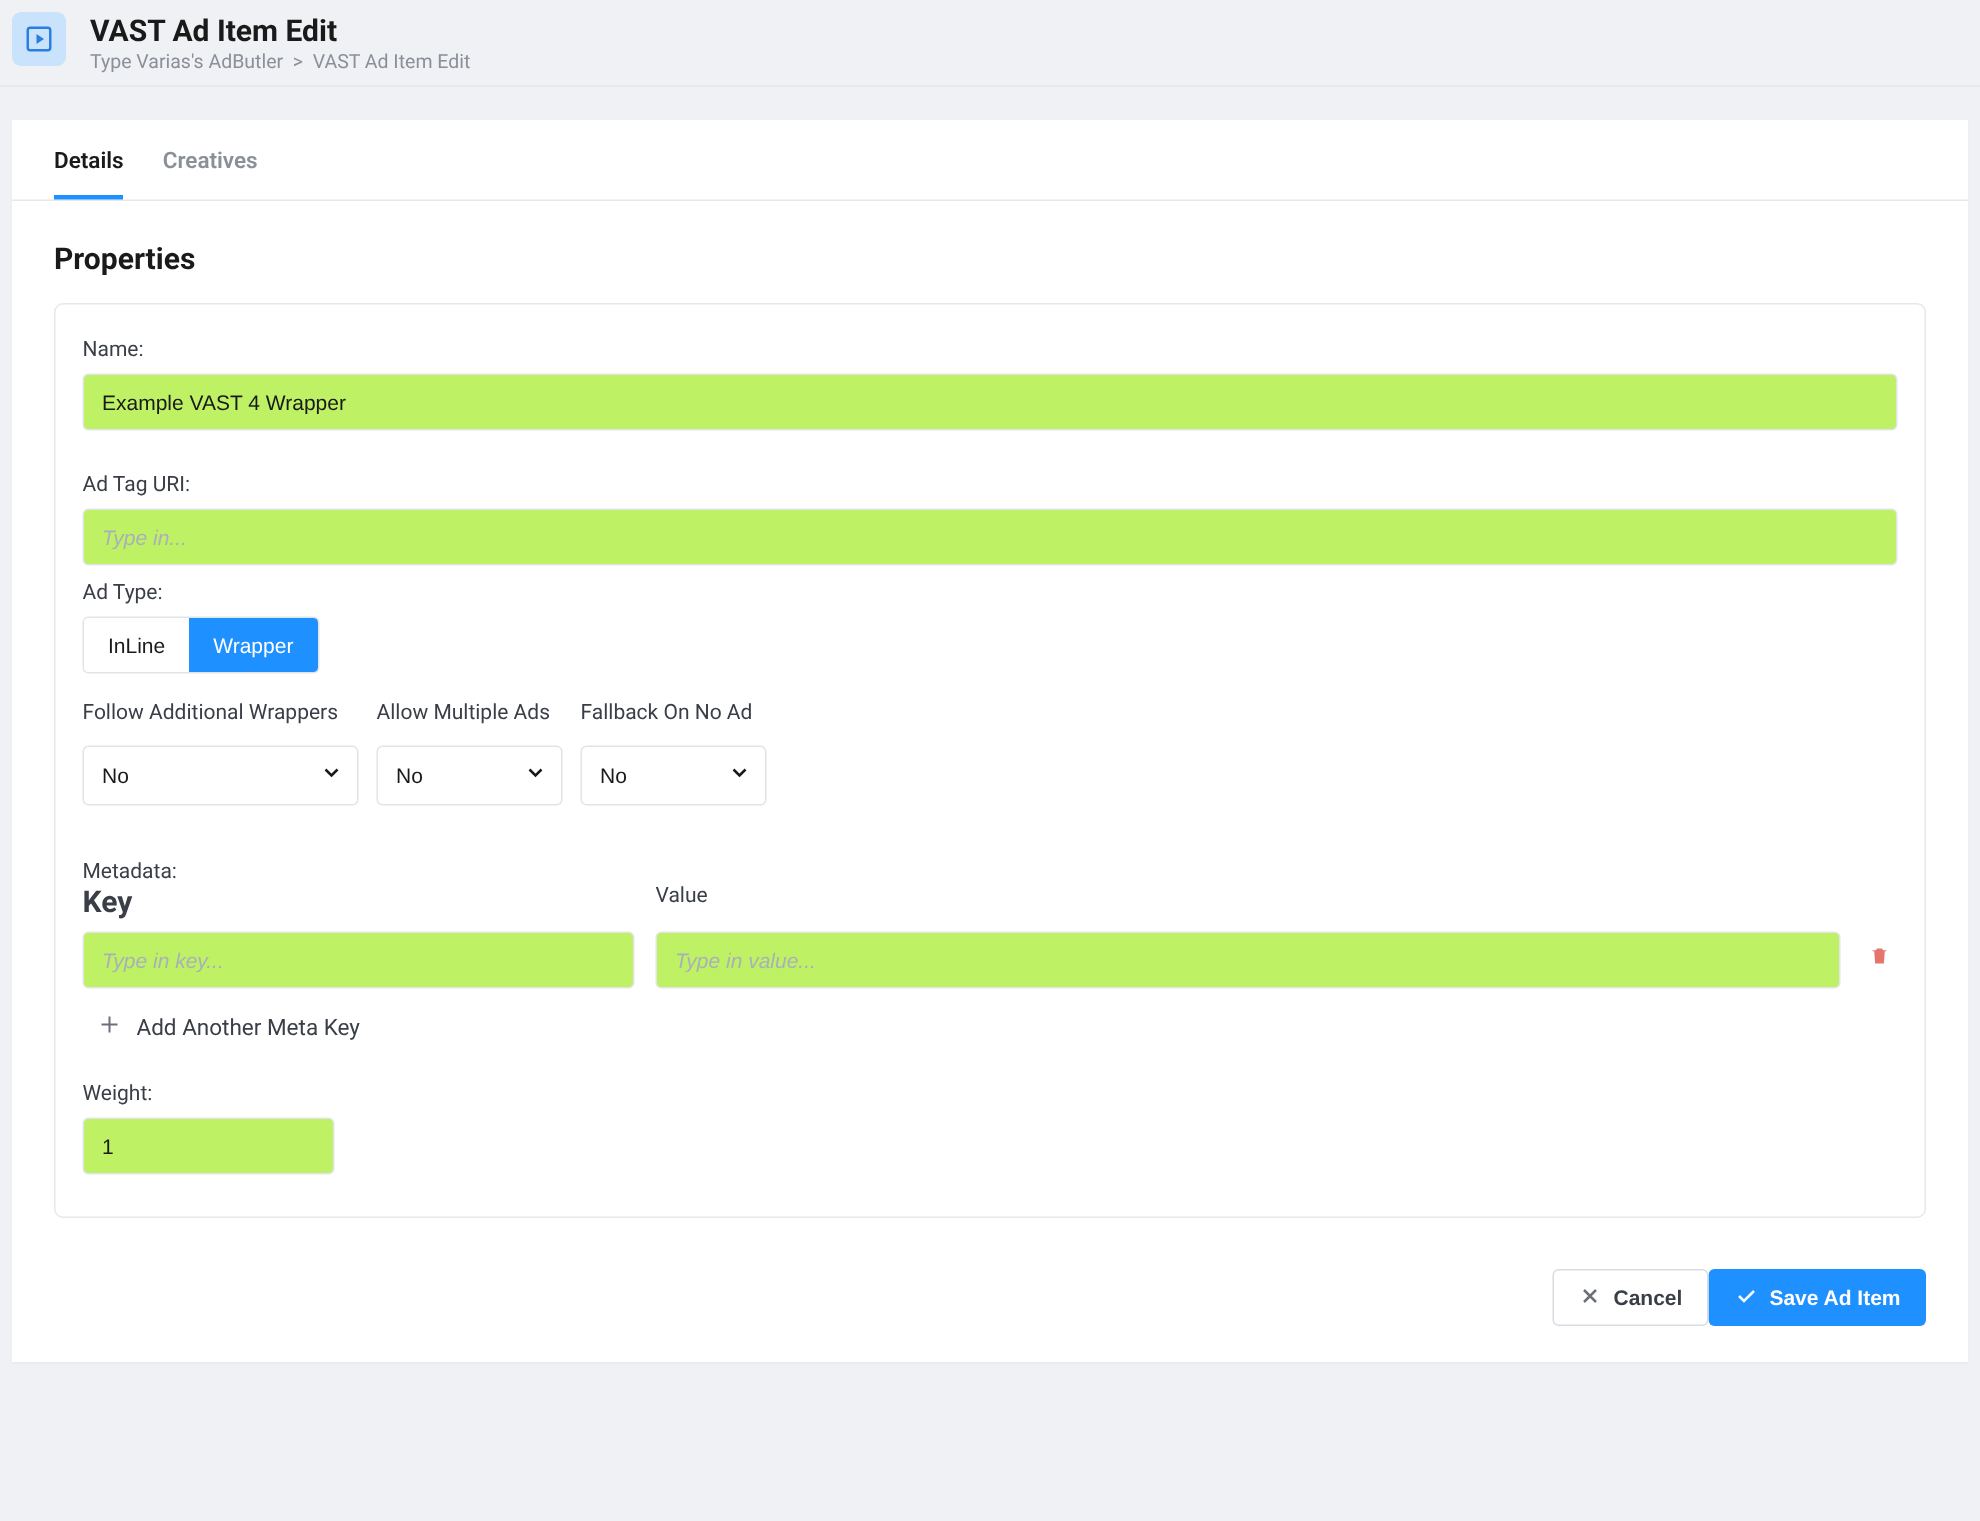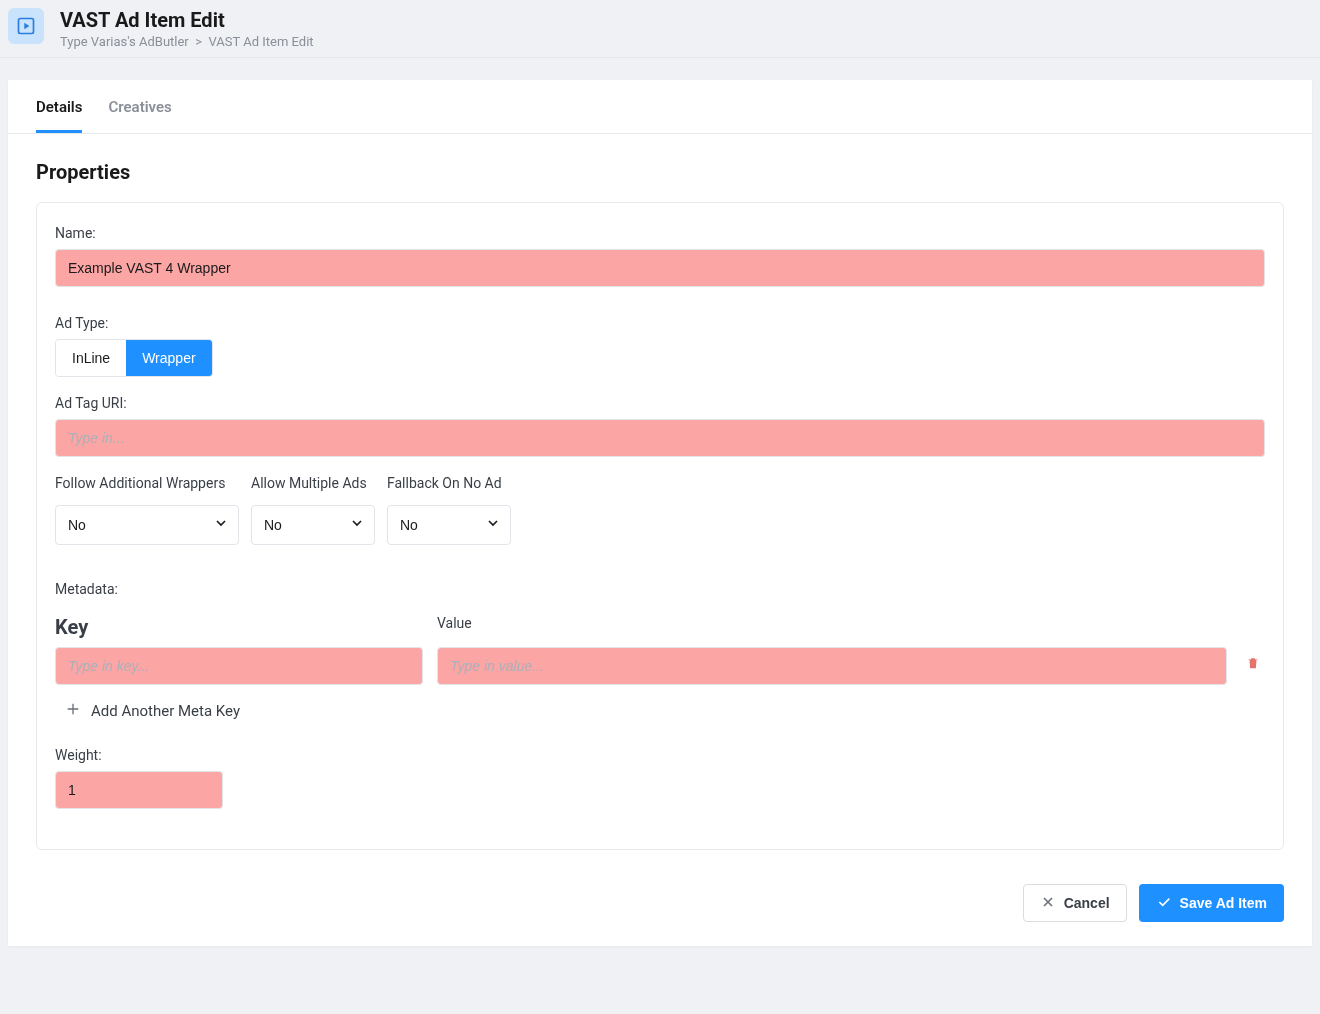--- a/index.html
+++ b/index.html
@@ -68,37 +68,37 @@
     }
     .section-title {
       font-size: 20px;
       font-weight: 700;
       padding: 26px 28px 18px 28px;
     }
     .panel {
       border: 1px solid #e6e8eb;
       border-radius: 6px;
       margin: 0 28px 26px 28px;
-      padding: 22px 18px 40px 18px;
+      padding: 22px 18px 28px 18px;
     }
     .label {
       font-size: 14px;
       color: #3a3f47;
       margin-bottom: 8px;
       display: block;
     }
     .text-input {
       width: 100%;
       height: 38px;
       border: 1px solid #e1e4e8;
       border-radius: 4px;
       padding: 0 12px;
       font-size: 14px;
       color: #1a1a1a;
-      background: #fca5a5;
+      background: #bef264;
     }
     .text-input::placeholder { color: #aab0b9; font-style: italic; }
     .group { margin-bottom: 28px; }
     .segmented {
       display: inline-flex;
       border: 1px solid #e1e4e8;
       border-radius: 4px;
       overflow: hidden;
     }
     .segmented button {
@@ -164,21 +164,20 @@
       font-size: 15px;
       color: #3a3f47;
       cursor: pointer;
     }
     .add-meta .plus { color: #6b7078; }
     .weight-group { margin-top: 26px; }
     .weight-input { width: 168px; }
     .footer {
       display: flex;
       justify-content: flex-end;
-      gap: 12px;
       padding: 8px 28px 24px 16px;
     }
     .btn {
       height: 38px;
       border-radius: 4px;
       padding: 0 16px;
       font-size: 14px;
       font-weight: 600;
       display: inline-flex;
       align-items: center;
@@ -227,31 +226,31 @@
 
   <div class="section-title">Properties</div>
 
   <div class="panel">
 
     <div class="group">
       <label class="label">Name:</label>
       <input class="text-input" type="text" value="Example VAST 4 Wrapper" style="">
     </div>
 
+    <div class="group" style="margin-bottom:10px;">
+      <label class="label">Ad Tag URI:</label>
+      <input class="text-input" type="text" placeholder="Type in..." style="">
+    </div>
+
     <div class="group" style="margin-bottom:18px;">
       <label class="label">Ad Type:</label>
       <div class="segmented">
         <button>InLine</button>
         <button class="selected">Wrapper</button>
       </div>
-    </div>
-
-    <div class="group" style="margin-bottom:10px;">
-      <label class="label">Ad Tag URI:</label>
-      <input class="text-input" type="text" placeholder="Type in..." style="">
     </div>
 
     <div class="row3">
       <div class="col-sm">
         <label class="label">Follow Additional Wrappers</label>
         <div class="select-wrap">
           <select class="select">
             <option>No</option>
           </select>
           <span class="chev">
@@ -283,21 +282,21 @@
           <span class="chev">
             <svg width="16" height="16" viewBox="0 0 24 24" fill="none" stroke="#1a1a1a" stroke-width="2.5">
                 <path d="M6 9l6 6 6-6"></path>
               </svg>
           </span>
         </div>
       </div>
     </div>
 
     <div style="margin-top:36px;">
-      <label class="label" style="margin-bottom:18px;">Metadata:</label>
+      <label class="label" style="margin-bottom:0;">Metadata:</label>
       <div class="sublabel-row" style="margin-bottom:8px;">
         <div class="sublabel-key">Key</div>
         <div class="sublabel-val">Value</div>
         <div style="width:24px;"></div>
       </div>
       <div class="meta-row">
         <div class="meta-key">
           <input class="text-input" type="text" placeholder="Type in key..." style="">
         </div>
         <div class="meta-value">

